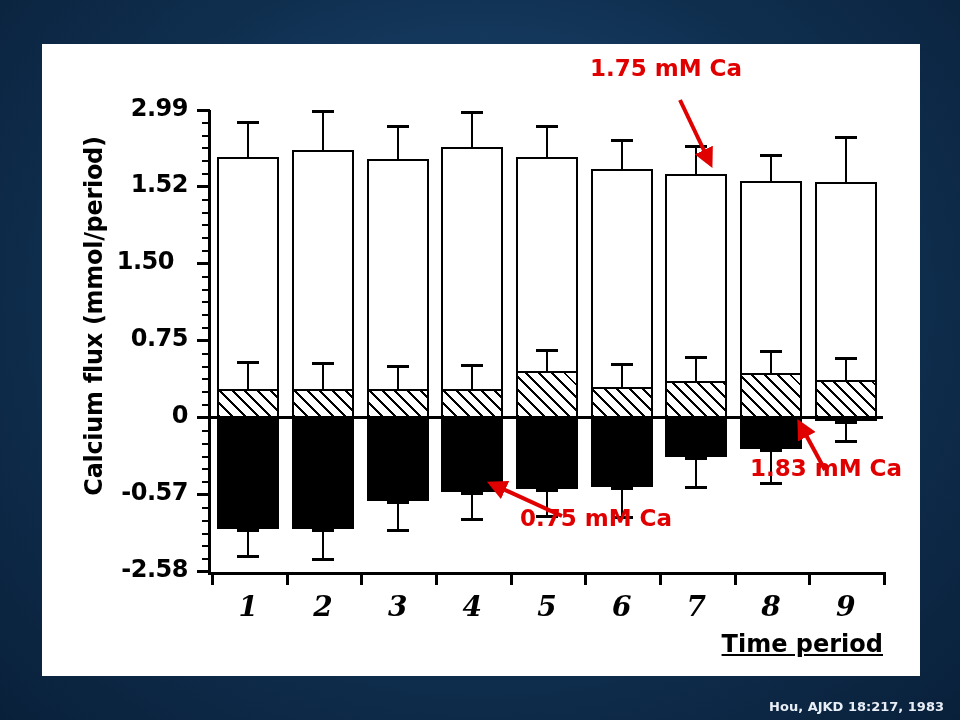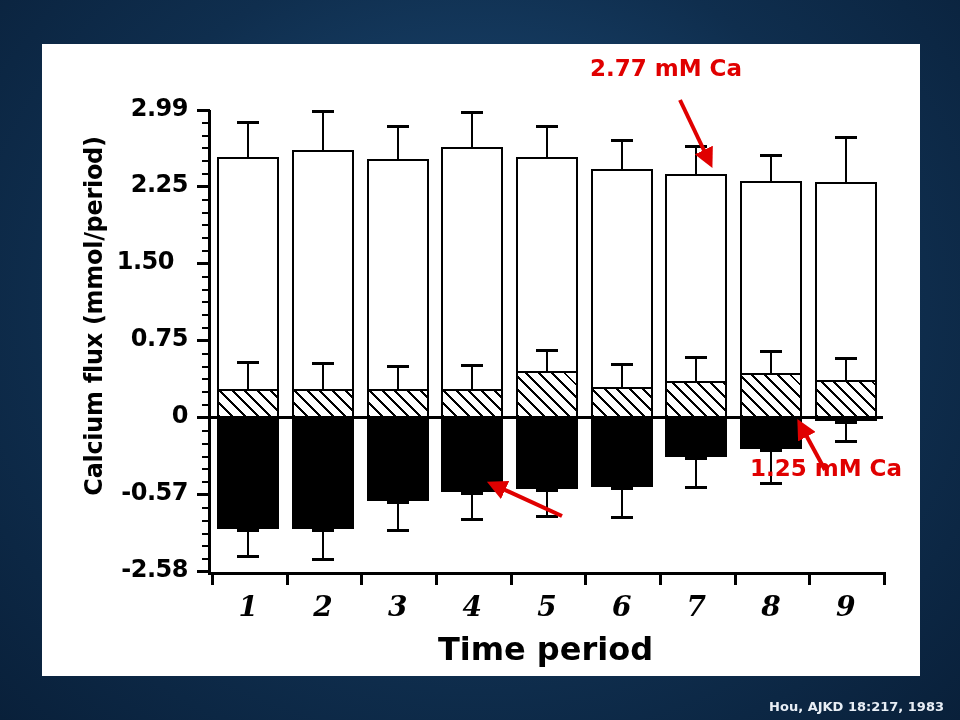--- a/index.html
+++ b/index.html
@@ -47,23 +47,23 @@
     font-weight:bold; font-size:24px; color:#000; letter-spacing:-0.3px;
   }
 
   .x-tick { position:absolute; background:#000; width:3px; height:13px; top:528px; }
   .x-label {
     position:absolute; top:546px; width:40px; text-align:center;
     font-family:"DejaVu Serif", serif;
     font-style:italic; font-weight:bold; font-size:28px; color:#000;
   }
   #x-axis-title {
-    position:absolute; left:166px; width:675px; top:586px; text-align:center;
-    font-family:"DejaVu Sans", sans-serif;
-    font-weight:bold; font-size:32px; color:#000;
+    position:absolute; left:166px; width:675px; top:586px; text-align:right;
+    font-family:"DejaVu Sans", sans-serif;
+    font-weight:bold; font-size:24px; color:#000;text-decoration:underline;
   }
 
   
   .bar-open {
     position:absolute; background:#ffffff;
     border:2px solid #000; border-bottom:none;
   }
   .bar-hatch {
     position:absolute; border:2px solid #000; border-bottom:none;
     background-color:#ffffff;
@@ -141,21 +141,21 @@
           <div class="y-tick-minor" style="top: 167.6px;"></div>
           <div class="y-tick-minor" style="top: 154.762px;"></div>
           <div class="y-tick-minor" style="top: 129.088px;"></div>
           <div class="y-tick-minor" style="top: 116.25px;"></div>
           <div class="y-tick-minor" style="top: 103.412px;"></div>
           <div class="y-tick-minor" style="top: 90.575px;"></div>
           <div class="y-tick-minor" style="top: 77.7375px;"></div>
         </div>
       <div id="y-labels">
           <div class="y-label" style="left: 42px; top: 49.927px;">2.99</div>
-          <div class="y-label" style="left: 42px; top: 125.925px;">2.25</div>
+          <div class="y-label" style="left: 42px; top: 125.925px;">1.52</div>
           <div class="y-label" style="left: 28px; top: 202.95px;">1.50</div>
           <div class="y-label" style="left: 42px; top: 279.975px;">0.75</div>
           <div class="y-label" style="left: 42px; top: 357px;">0</div>
           <div class="y-label" style="left: 42px; top: 434.025px;">-0.57</div>
           <div class="y-label" style="left: 42px; top: 511.05px;">-2.58</div>
         </div>
 
       <div id="y-axis-title">Calcium flux (mmol/period)</div>
 
       <div id="bars">
@@ -285,17 +285,18 @@
     <defs>
       <marker id="ah" markerWidth="5" markerHeight="5" refX="3.6" refY="2.5" orient="auto" markerUnits="strokeWidth">
         <path d="M0,0 L5,2.5 L0,5 Z" fill="#e00000"></path>
       </marker>
     </defs>
     <line x1="680" y1="100" x2="710" y2="163" stroke="#e00000" stroke-width="4" marker-end="url(#ah)"></line>
     <line x1="825" y1="470" x2="800" y2="424" stroke="#e00000" stroke-width="4" marker-end="url(#ah)"></line>
     <line x1="562" y1="516" x2="492" y2="484" stroke="#e00000" stroke-width="4" marker-end="url(#ah)"></line>
   </svg>
 
-  <div class="anno" id="anno-175">2.77 mM Ca</div>
-  <div class="anno" id="anno-125">1.25 mM Ca</div>
+  <div class="anno" id="anno-175">1.75 mM Ca</div>
+  <div class="anno" id="anno-125">1.83 mM Ca</div>
+  <div class="anno" id="anno-075">0.75 mM Ca</div>
 
   <div id="citation">Hou, AJKD 18:217, 1983</div>
 </div>
 
 </body></html>

